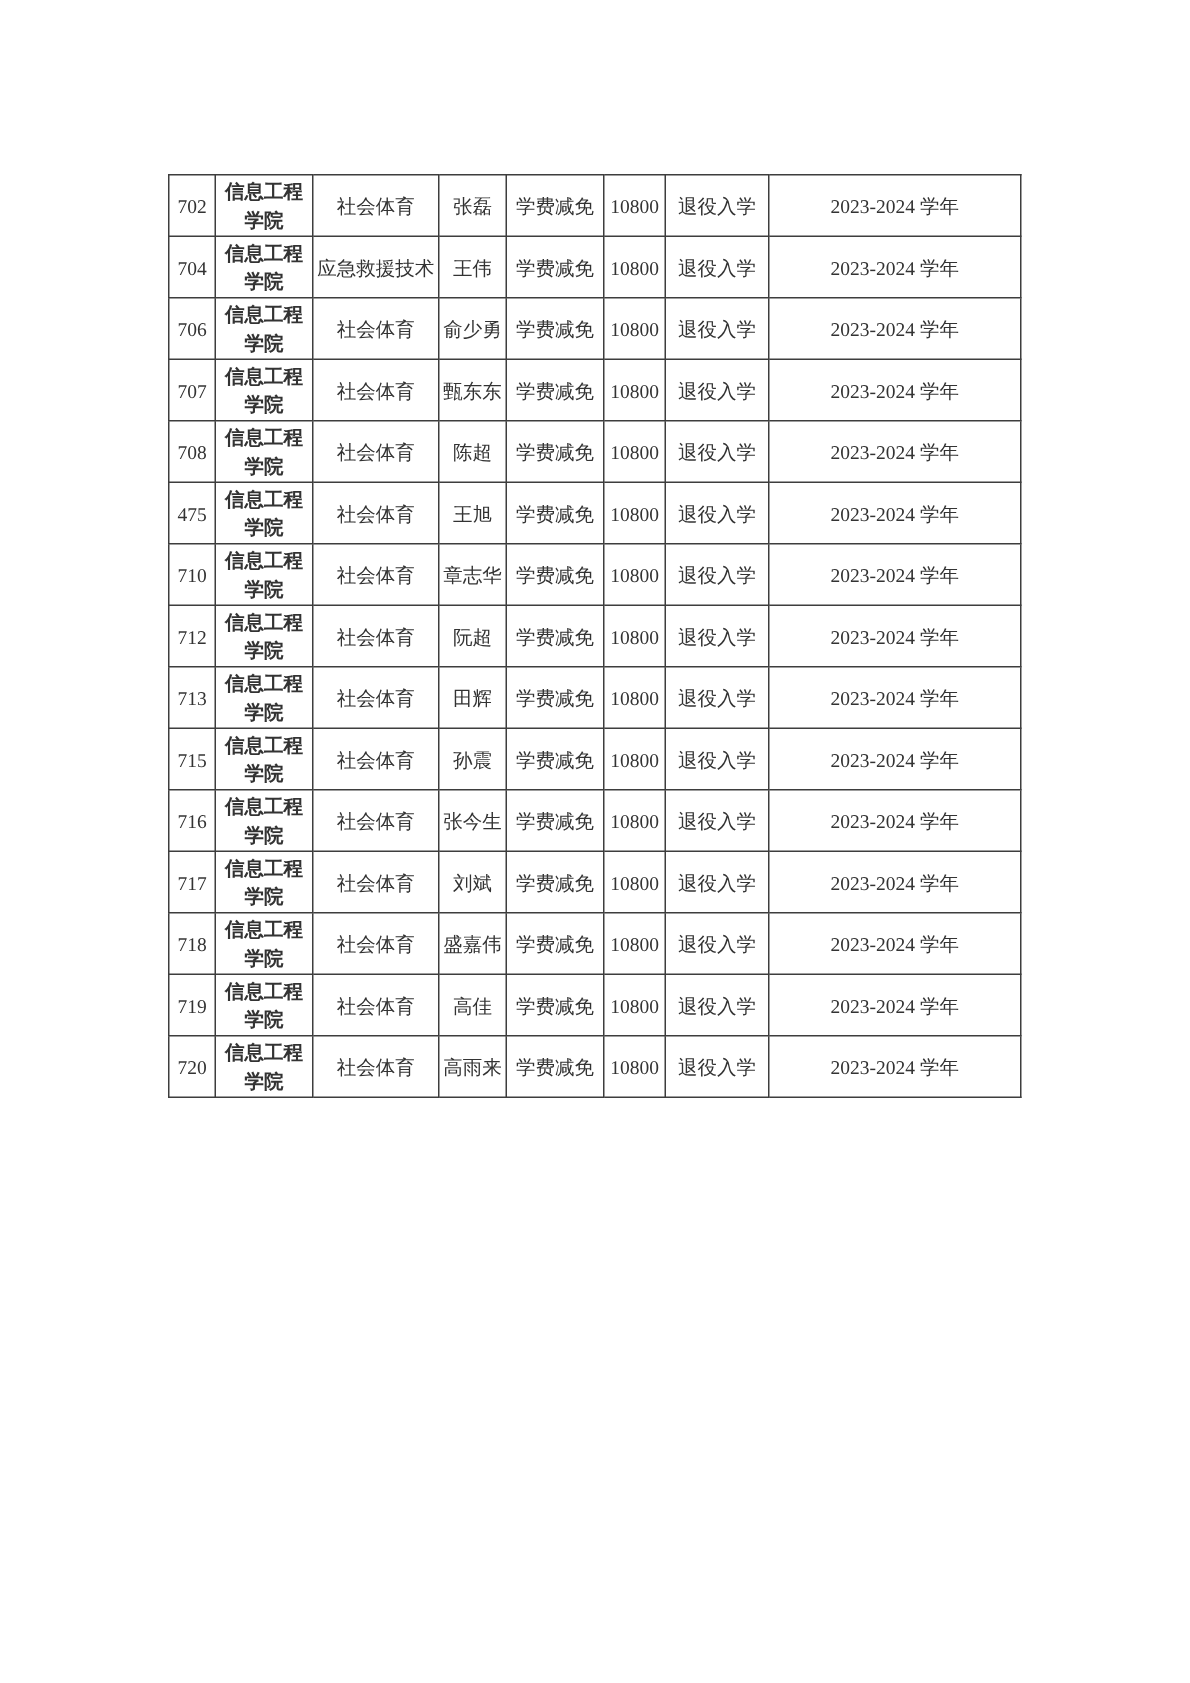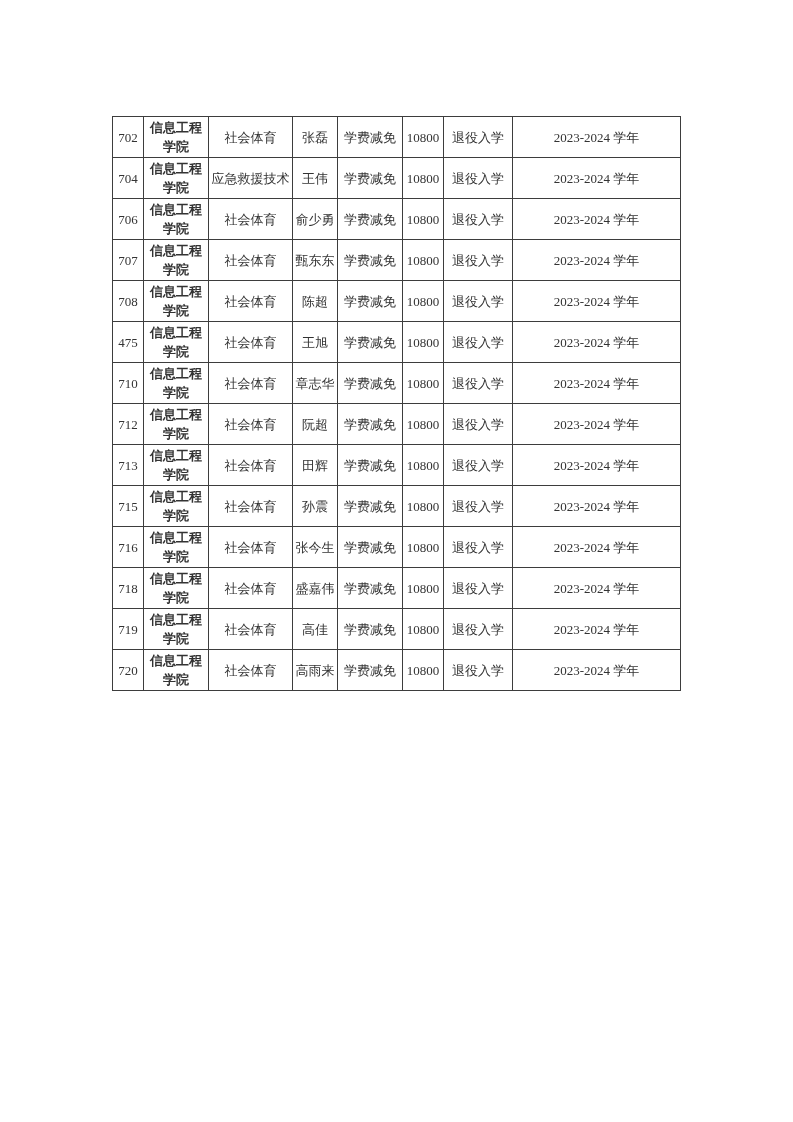--- a/index.html
+++ b/index.html
@@ -167,20 +167,30 @@
           <td><span class="cell-text">716</span></td>
           <td><span class="cell-text wrap-college">信息工程学院</span></td>
           <td><span class="cell-text">社会体育</span></td>
           <td><span class="cell-text">张今生</span></td>
           <td><span class="cell-text">学费减免</span></td>
           <td><span class="cell-text">10800</span></td>
           <td><span class="cell-text">退役入学</span></td>
           <td><span class="cell-text">2023-2024 学年</span></td>
         </tr>
         <tr>
+          <td><span class="cell-text">717</span></td>
+          <td><span class="cell-text wrap-college">信息工程学院</span></td>
+          <td><span class="cell-text">社会体育</span></td>
+          <td><span class="cell-text">刘斌</span></td>
+          <td><span class="cell-text">学费减免</span></td>
+          <td><span class="cell-text">10800</span></td>
+          <td><span class="cell-text">退役入学</span></td>
+          <td><span class="cell-text">2023-2024 学年</span></td>
+        </tr>
+        <tr>
           <td><span class="cell-text">718</span></td>
           <td><span class="cell-text wrap-college">信息工程学院</span></td>
           <td><span class="cell-text">社会体育</span></td>
           <td><span class="cell-text">盛嘉伟</span></td>
           <td><span class="cell-text">学费减免</span></td>
           <td><span class="cell-text">10800</span></td>
           <td><span class="cell-text">退役入学</span></td>
           <td><span class="cell-text">2023-2024 学年</span></td>
         </tr>
         <tr>

